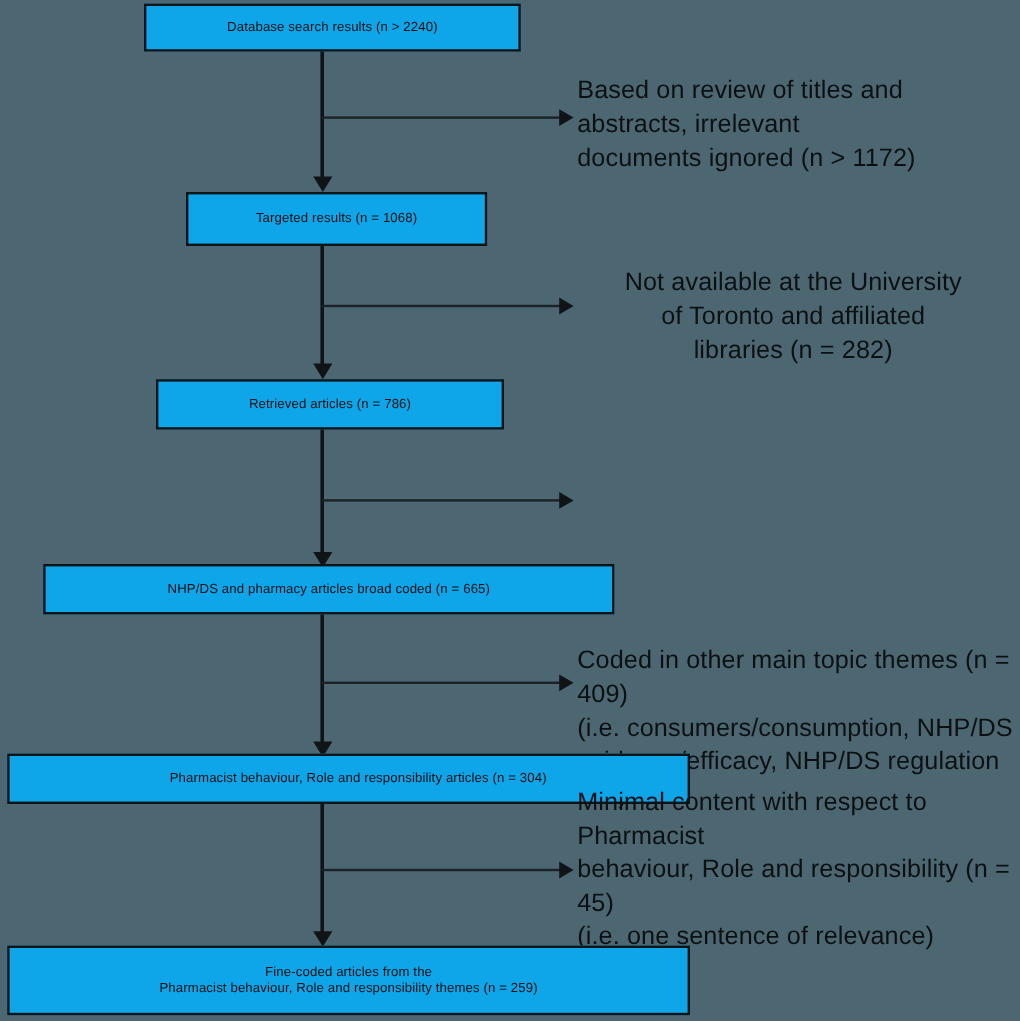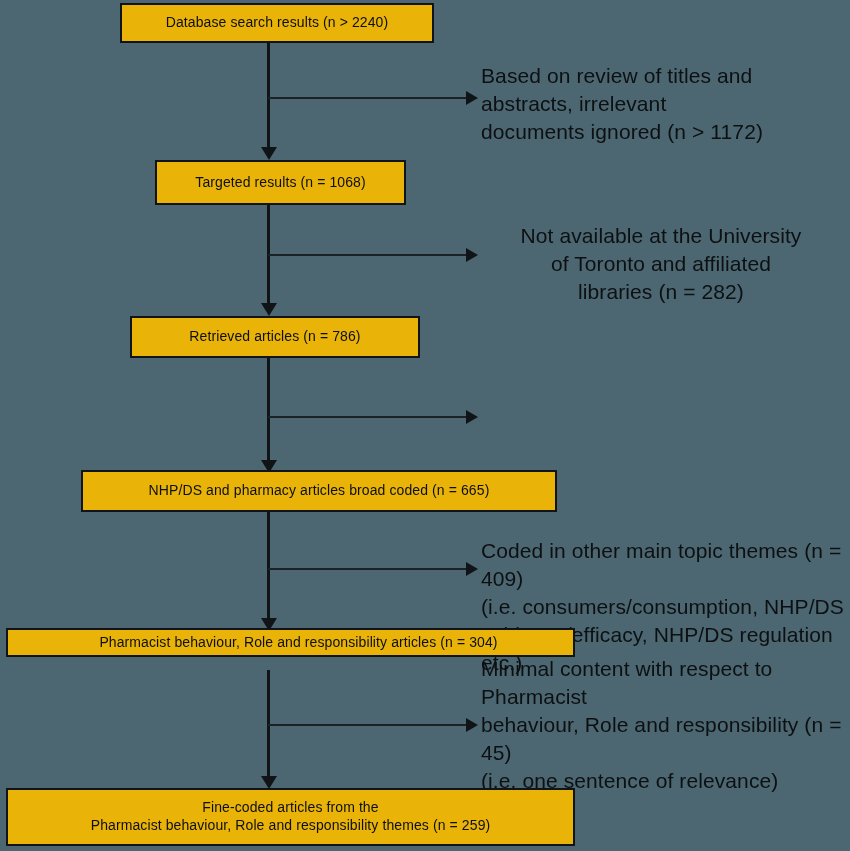--- a/index.html
+++ b/index.html
@@ -12,27 +12,27 @@
     width: 850px;
     height: 851px;
     background: #4c6771;
     font-family: "Liberation Sans", sans-serif;
     overflow: hidden;
   }
   .node {
     position: absolute;
     box-sizing: border-box;
     border: 2px solid #111416;
-    background: #eab308;
+    background: #0ea5e9;
     display: flex;
     align-items: center;
     justify-content: center;
     text-align: center;
     color: #0d1012;
-    font-size: 14px;
+    font-size: 11px;
     line-height: 1.28;
     letter-spacing: 0.1px;
     padding: 2px 8px;
   }
   .node .txt { display: block; width: 100%; }
   .node .line { display: block; }
   .note {
     position: absolute;
     color: #0d1012;
     font-size: 21px;
@@ -101,34 +101,34 @@
   <div class="node" style="left:130px; top:316px; width:290px; height:42px;">
     <span class="txt">Retrieved articles (n = 786)</span>
   </div>
 
   <div class="vline" style="left:267px; top:358px; height:104px;"></div>
   <div class="arrowdown" style="left:261px; top:460px;"></div>
 
   <div class="hline" style="left:268px; top:416px; width:204px;"></div>
   <div class="arrowright" style="left:466px; top:410px;"></div>
 
-  <div class="node" style="left:36px; top:470px; width:476px; height:42px;margin-left:45px;">
+  <div class="node" style="left:36px; top:470px; width:476px; height:42px;">
     <span class="txt">NHP/DS and pharmacy articles broad coded (n = 665)</span>
   </div>
 
   <div class="vline" style="left:267px; top:512px; height:108px;"></div>
   <div class="arrowdown" style="left:261px; top:618px;"></div>
 
   <div class="hline" style="left:268px; top:568px; width:204px;"></div>
   <div class="arrowright" style="left:466px; top:562px;"></div>
   <div class="note" style="left:481px; top:537px; width:368px;">Coded in other main topic themes (n = 409)
 (i.e. consumers/consumption, NHP/DS
 evidence/efficacy, NHP/DS regulation etc.)</div>
 
-  <div class="node" style="left:6px; top:628px; width:569px; height:29px;padding-left:24px;">
+  <div class="node" style="left:6px; top:628px; width:569px; height:42px;padding-left:24px;">
     <span class="txt">Pharmacist behaviour, Role and responsibility articles (n = 304)</span>
   </div>
 
   <div class="vline" style="left:267px; top:670px; height:108px;"></div>
   <div class="arrowdown" style="left:261px; top:776px;"></div>
 
   <div class="hline" style="left:268px; top:724px; width:204px;"></div>
   <div class="arrowright" style="left:466px; top:718px;"></div>
   <div class="note" style="left:481px; top:655px; width:368px;">Minimal content with respect to Pharmacist
 behaviour, Role and responsibility (n = 45)

